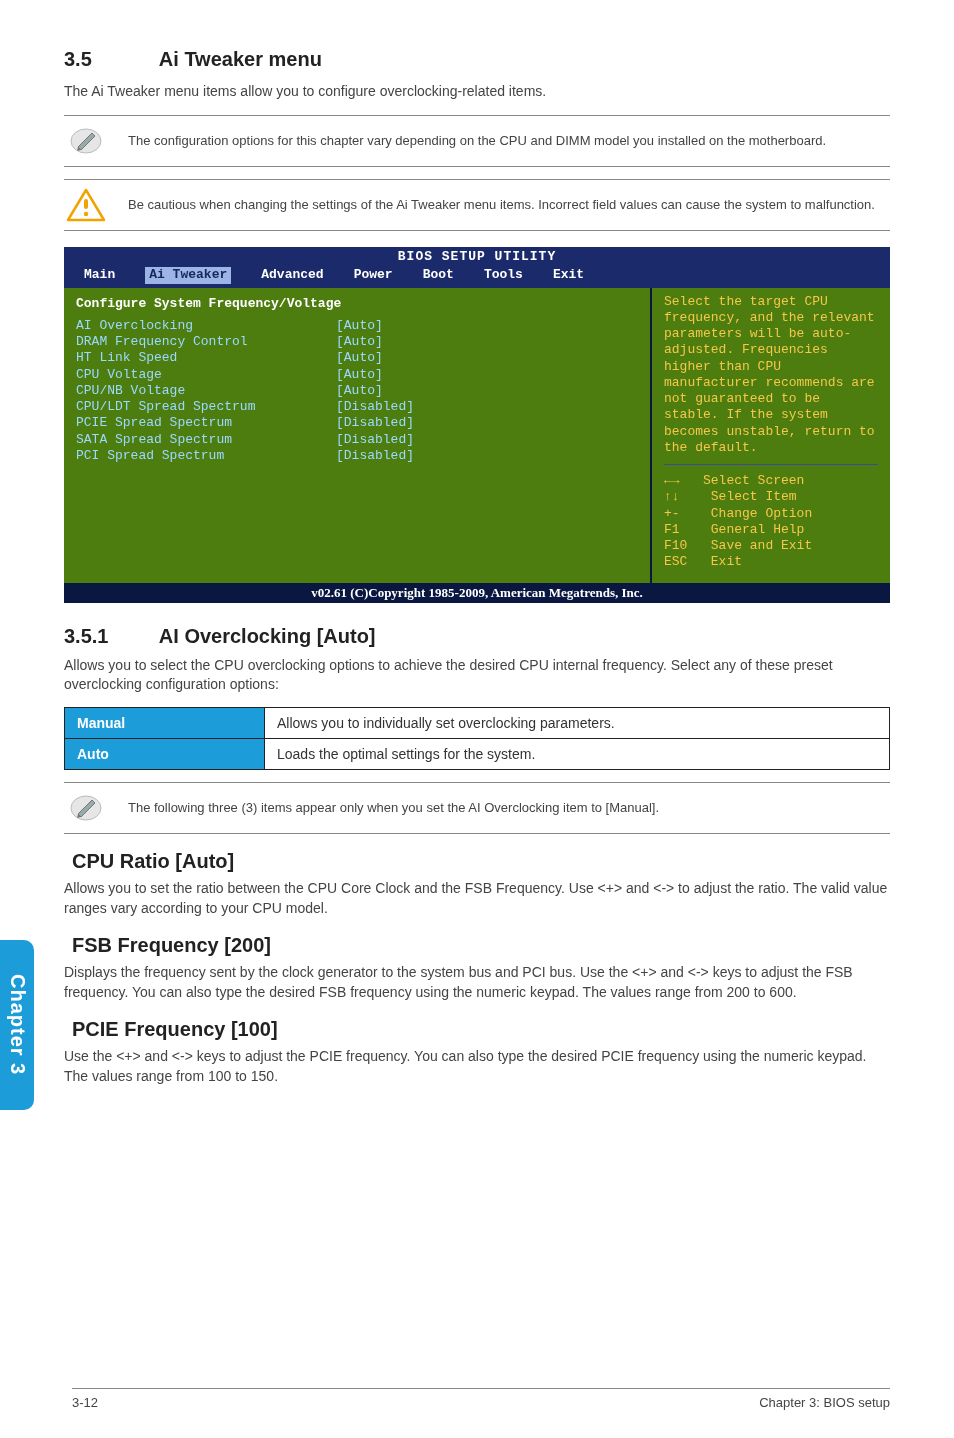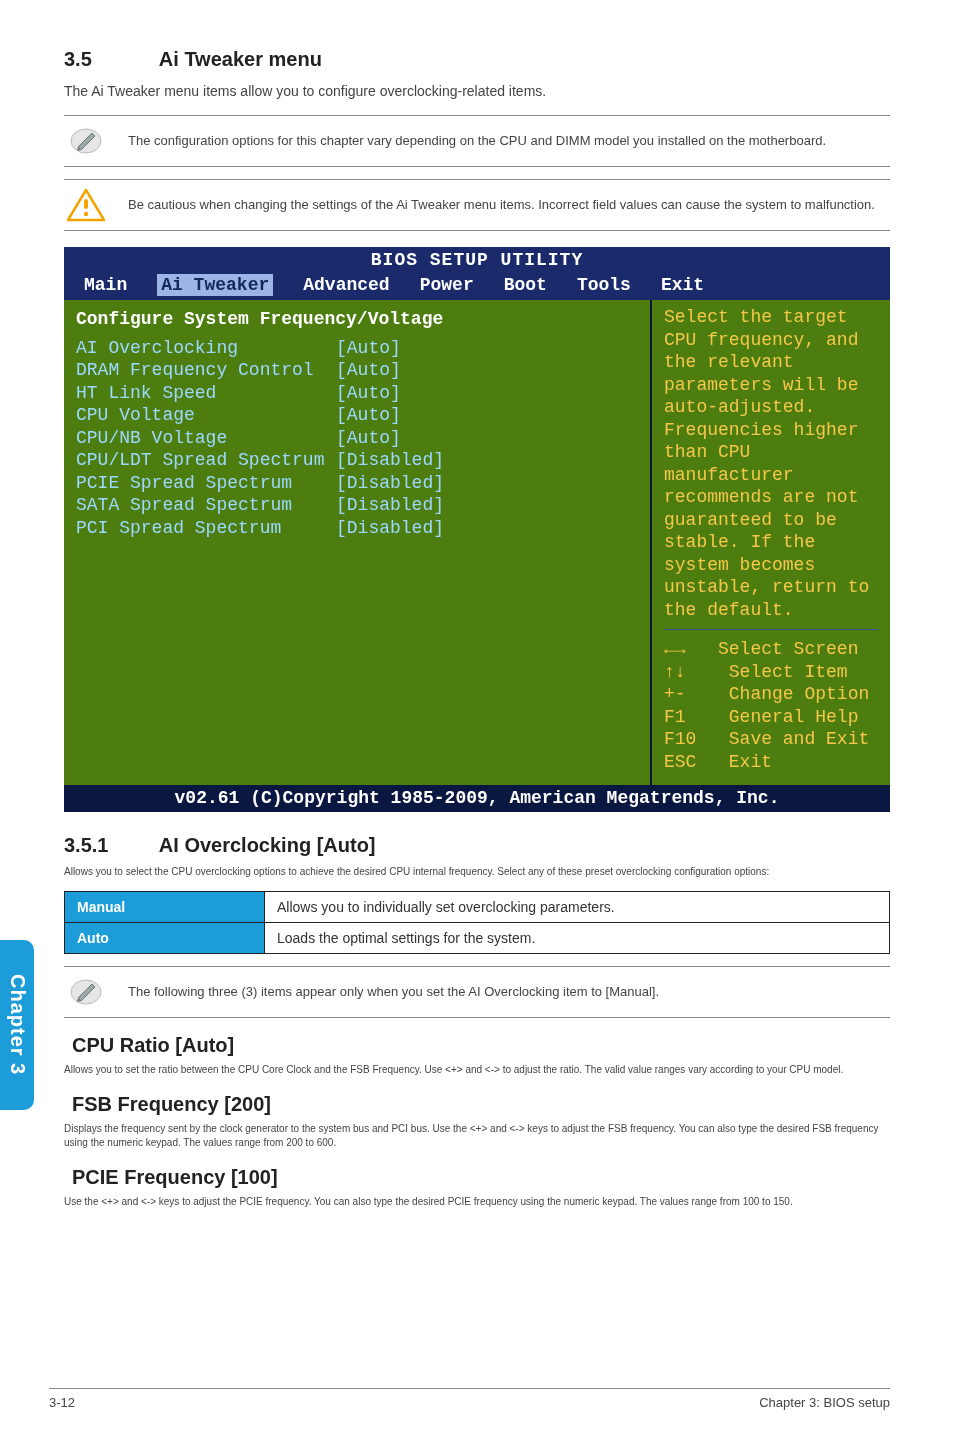--- a/index.html
+++ b/index.html
@@ -37,21 +37,21 @@
   .callout .icon { width: 44px; flex: none; display:flex; align-items:center; justify-content:center; }
   .callout .text { font-size: 13px; line-height: 1.35; color: #444; }
 
   .warn-icon svg { width: 40px; height: 34px; }
   .pencil-icon svg { width: 34px; height: 34px; }
 
   
   .bios {
     margin: 16px 0 22px 0;
     font-family: "Courier New", monospace;
-    font-size: 18px;
+    font-size: 13px;
     line-height: 1.25;
     color: #9cd9ff;
   }
   .bios-header {
     background: #1a2a6a;
     color: #fff;
     text-align: center;
     padding: 2px 0;
     font-weight: bold;
     letter-spacing: 1px;
@@ -92,30 +92,31 @@
   .bios-row .k { width: 260px; white-space: pre; }
   .bios-row .v { white-space: pre; }
   .bios-help-hr { border: none; border-top: 1px solid #3a4e96; margin: 8px 0; }
   .bios-legend { color: #f5c84a; white-space: pre; }
   .bios-footer {
     background: #0a1740;
     color: #fff;
     text-align: center;
     padding: 2px 0;
     font-weight: bold;
+    font-family: Liberation Serif, serif;
   }
 
   h2 {
     font-size: 20px;
     font-weight: bold;
     margin: 14px 0 8px 0;
     color: #222;
   }
   h2 .subnum { display:inline-block; width: 90px; }
-  .para { font-size: 10px; line-height: 1.4; margin: 0 0 12px 0; color: #444; }
+  .para { font-size: 14px; line-height: 1.4; margin: 0 0 12px 0; color: #444; }
 
   table.opts {
     width: 100%;
     border-collapse: collapse;
     font-size: 14px;
     margin: 10px 0 12px 0;
   }
   table.opts td { border: 1px solid #222; padding: 7px 12px; }
   table.opts td.key {
     width: 200px;
@@ -148,21 +149,21 @@
     color: #fff;
     font-weight: bold;
     font-size: 20px;
     writing-mode: vertical-rl;
     letter-spacing: 1px;
   }
 
   .footer {
     position: absolute;
     bottom: 28px;
-    left: 49px;
+    left: 72px;
     right: 64px;
     border-top: 1px solid #888;
     padding-top: 6px;
     font-size: 13px;
     color: #444;
     display: flex;
     justify-content: space-between;
   }
 </style>
 </head>

